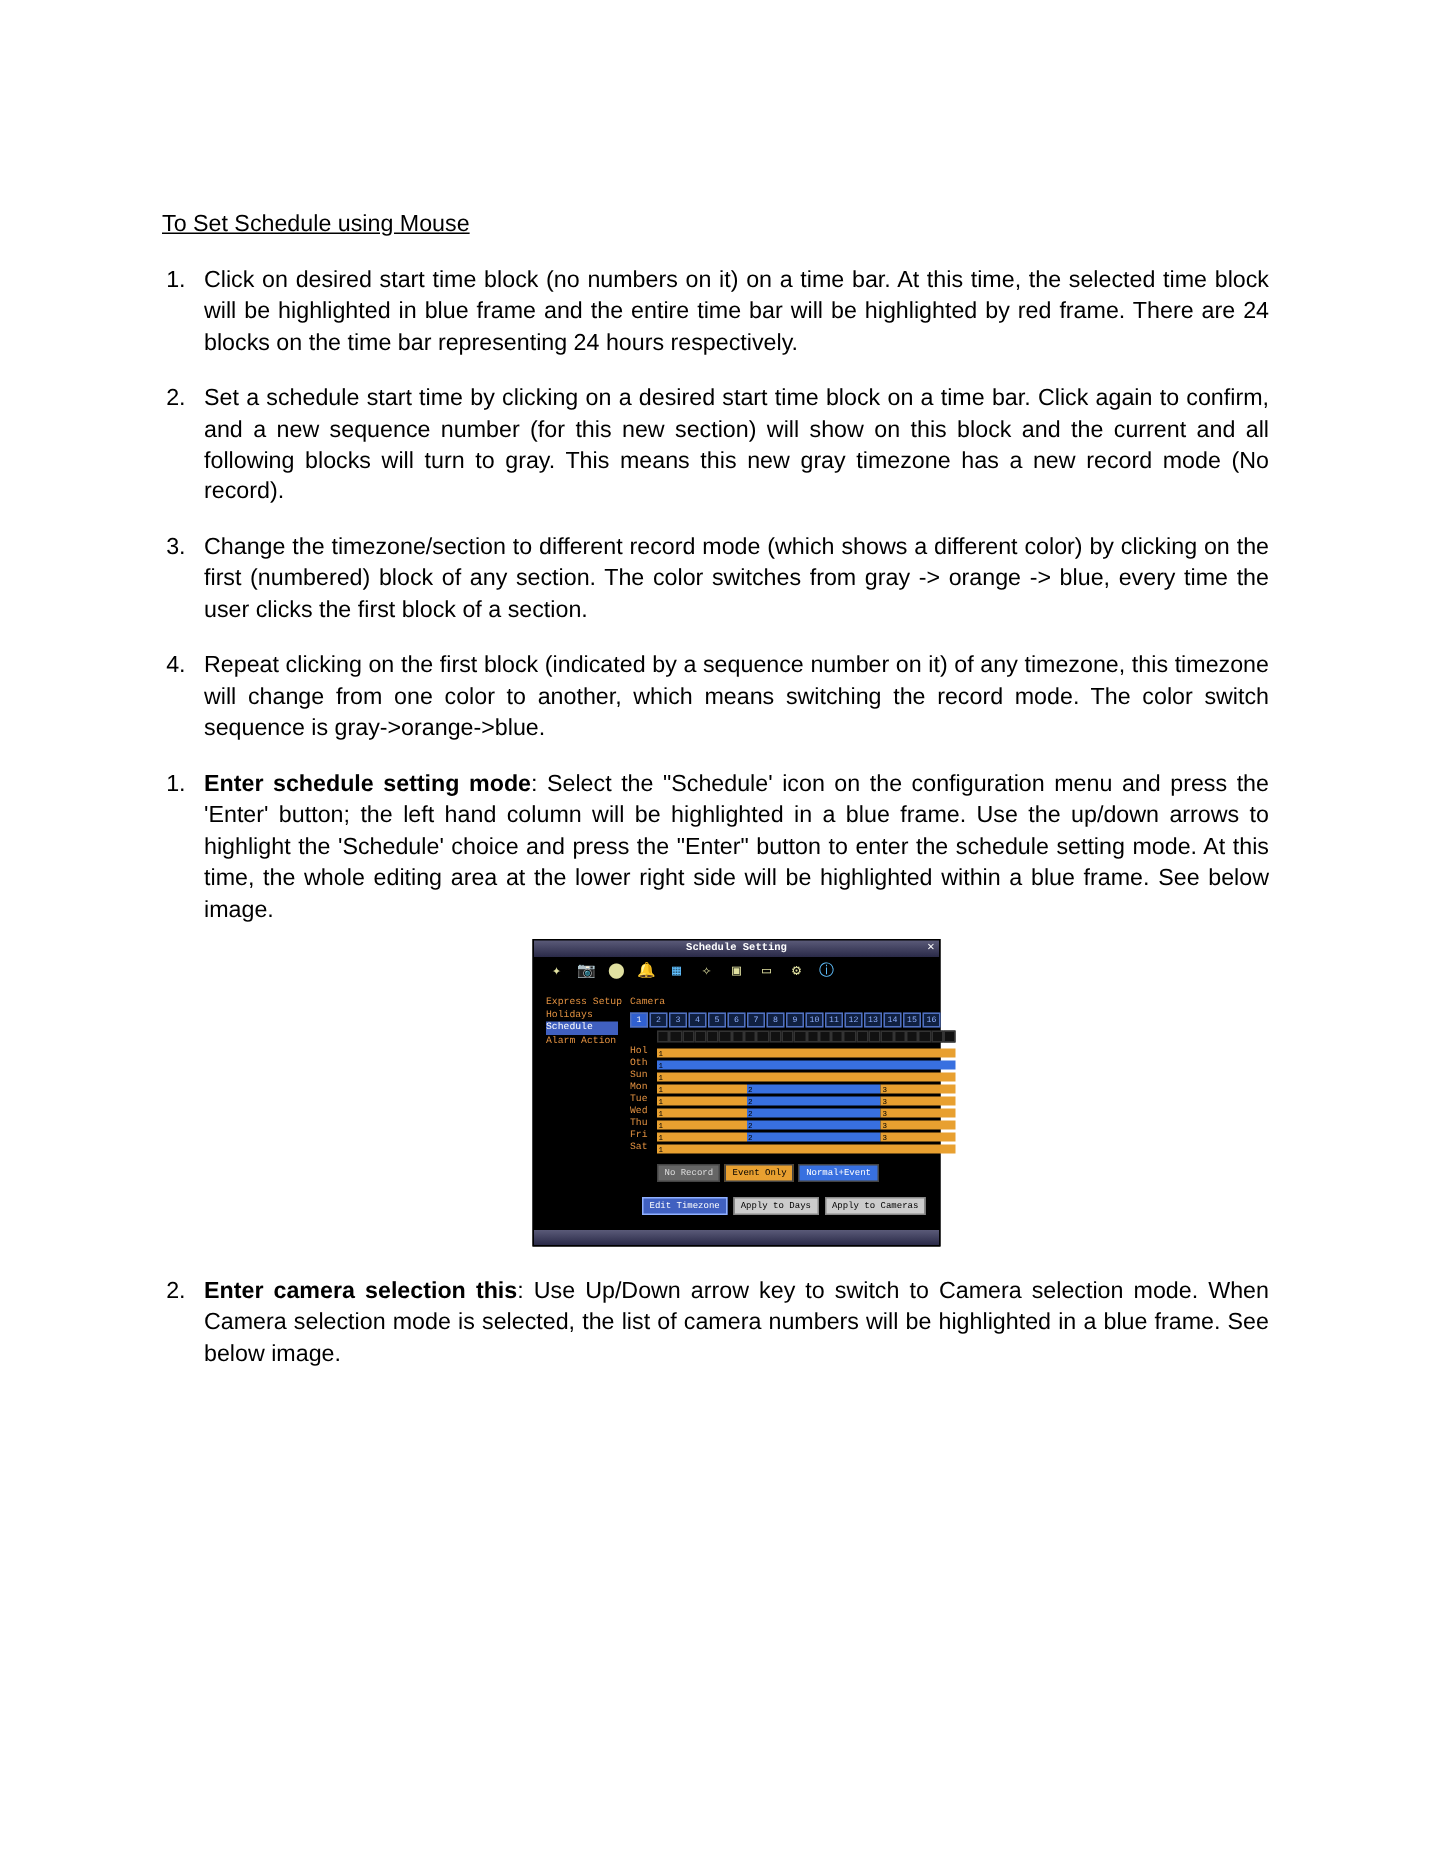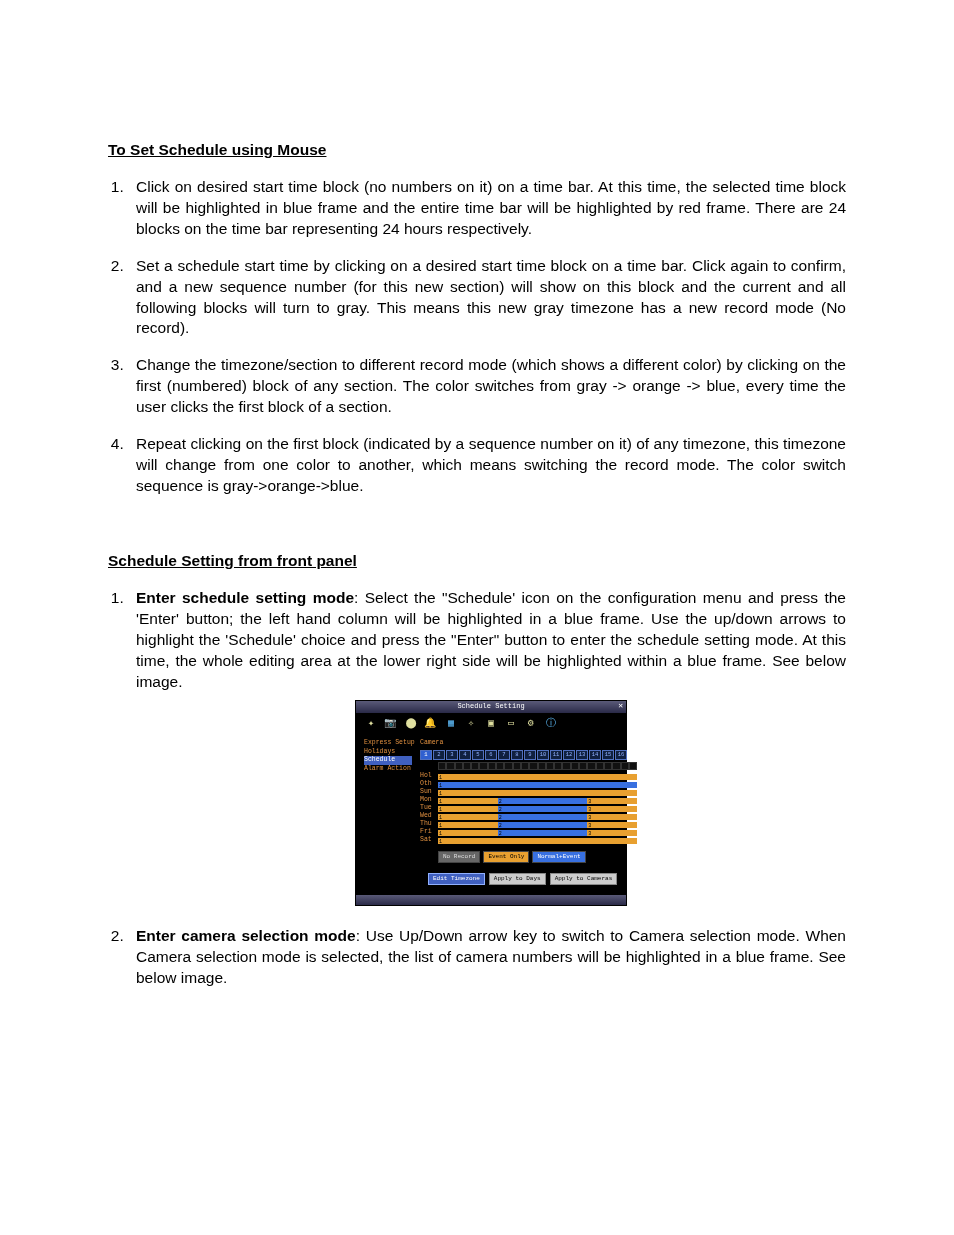--- a/index.html
+++ b/index.html
@@ -10,21 +10,21 @@
   }
   .page{
     width:954px;
     margin:0 auto;
     padding:140px 108px 0 108px;
     box-sizing:border-box;
     font-size:15.5px;
     line-height:1.35;
   }
   .heading{
-    font-weight:bold;
+    font-weight:normal;
     text-decoration:underline;
     margin-bottom:14px;
   }
   .heading.second{margin-top:54px;}
   ol{
     padding-left:20px;
     margin:0 0 14px 0;
   }
   ol li{
     margin-bottom:14px;
@@ -44,20 +44,21 @@
     font-size:6.5px;
     color:#e09040;
   }
   .shot-title{
     background:linear-gradient(#5a5a78,#2a2a48);
     color:#fff;
     text-align:center;
     padding:1px 1px;
     position:relative;
     font-size:7px;
+    font-weight:bold;
   }
   .shot-close{
     position:absolute;right:3px;top:1px;color:#fff;font-size:8px;line-height:1;
   }
   .toolbar{
     display:flex;gap:6px;padding:4px 8px;background:#000;align-items:center;
   }
   .tool{
     width:14px;height:14px;display:flex;align-items:center;justify-content:center;
     font-size:10px;color:#e0e0a0;
@@ -103,21 +104,20 @@
 
   <div class="heading">To Set Schedule using Mouse</div>
 
   <ol>
     <li>Click on desired start time block (no numbers on it) on a time bar. At this time, the selected time block will be highlighted in blue frame and the entire time bar will be highlighted by red frame. There are 24 blocks on the time bar representing 24 hours respectively.</li>
     <li>Set a schedule start time by clicking on a desired start time block on a time bar.  Click again to confirm, and a new sequence number (for this new section) will show on this block and the current and all following blocks will turn to gray. This means this new gray timezone has a new record mode (No record).</li>
     <li>Change the timezone/section to different record mode (which shows a different color) by clicking on the first (numbered) block of any section. The color switches from gray -&gt; orange -&gt; blue, every time the user clicks the first block of a section.</li>
     <li>Repeat clicking on the first block (indicated by a sequence number on it) of any timezone, this timezone will change from one color to another, which means switching the record mode. The color switch sequence is gray-&gt;orange-&gt;blue.</li>
   </ol>
 
-  <div class="heading second">Schedule Setting from front panel</div>
 
   <ol>
     <li>
       <span class="bold">Enter schedule setting mode</span><span>: Select the "Schedule' icon on the configuration menu and press the 'Enter' button; the left hand column will be highlighted in a blue frame. Use the up/down arrows to highlight the 'Schedule' choice and press the "Enter" button to enter the schedule setting mode. At this time, the whole editing area at the lower right side will be highlighted within a blue frame. See below image.</span>
 
       
       <div class="shot">
         <div class="shot-title">
           <span>Schedule Setting</span>
           <span class="shot-close">✕</span>
@@ -260,17 +260,17 @@
               <span class="sbtn sel">Edit Timezone</span>
               <span class="sbtn">Apply to Days</span>
               <span class="sbtn">Apply to Cameras</span>
             </div>
           </div>
         </div>
         <div class="statusbar"></div>
       </div>
     </li>
     <li>
-      <span class="bold">Enter camera selection mode</span><span>: Use Up/Down arrow key to switch to Camera selection mode. When Camera selection mode is selected, the list of camera numbers will be highlighted in a blue frame. See below image.</span>
+      <span class="bold">Enter camera selection this</span><span>: Use Up/Down arrow key to switch to Camera selection mode. When Camera selection mode is selected, the list of camera numbers will be highlighted in a blue frame. See below image.</span>
     </li>
   </ol>
 
 </div>
 
 </body></html>

